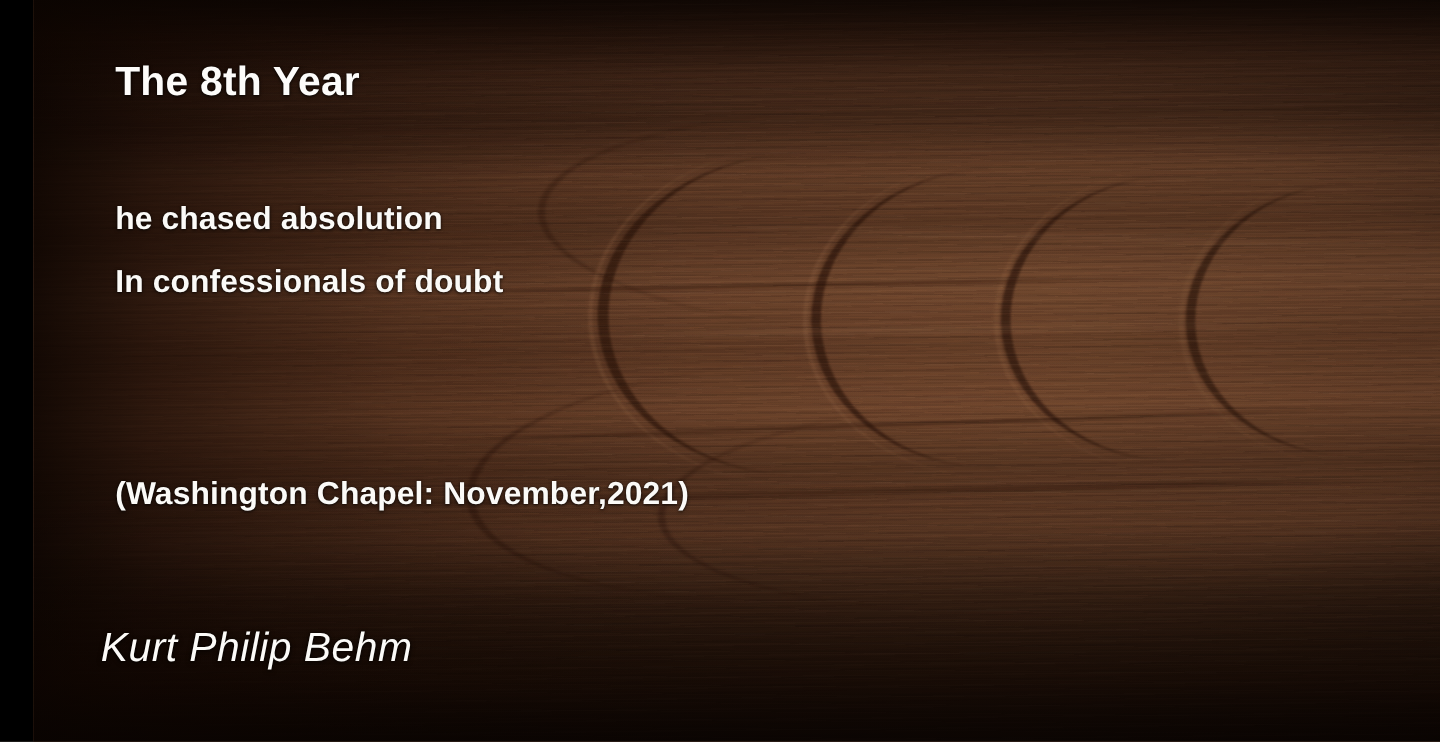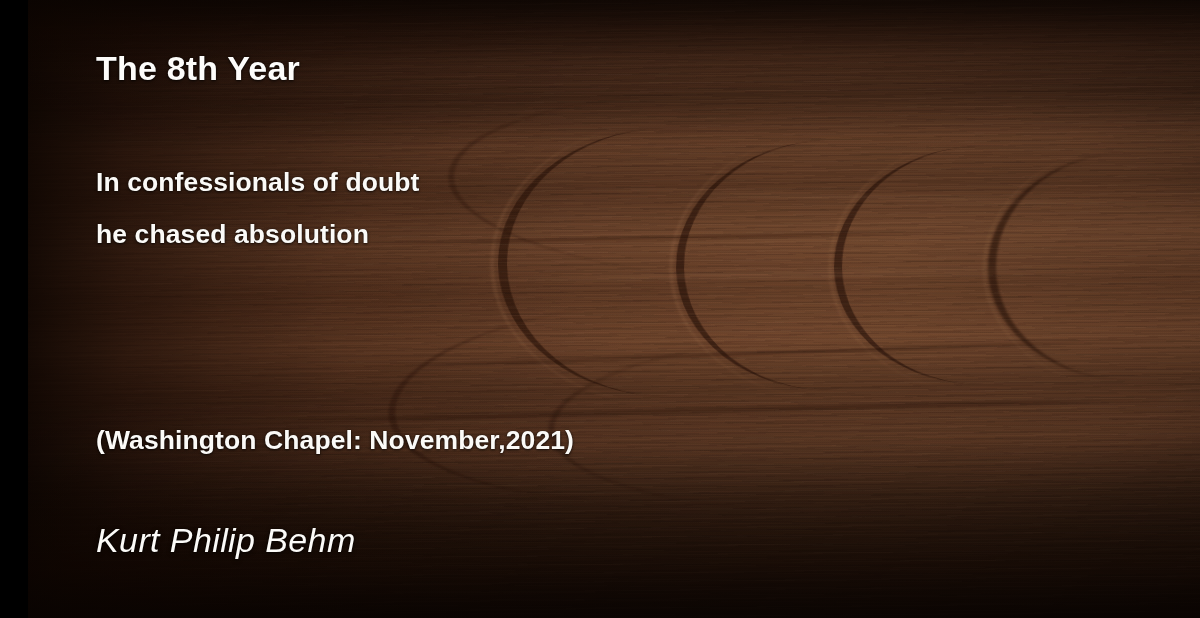--- a/index.html
+++ b/index.html
@@ -174,31 +174,31 @@
     font-weight: bold;
     color: #fbfaf7;
     letter-spacing: 0.1px;
     line-height: 52px;
     text-shadow: 0 1px 3px rgba(0,0,0,0.74), 0 0 1px rgba(0,0,0,0.55);
   }
   .poem-line { white-space: nowrap; }
   .poem-place {
     position: absolute;
     left: 68px;
-    top: 425px;
+    top: 396px;
     font-size: 26.5px;
     font-weight: bold;
     color: #fbfaf7;
     letter-spacing: 0.1px;
     white-space: nowrap;
     text-shadow: 0 1px 3px rgba(0,0,0,0.74), 0 0 1px rgba(0,0,0,0.55);
   }
   .poem-author {
     position: absolute;
-    left: 68px;
+    left: 56px;
     top: 521px;
     font-size: 34px;
     font-style: italic;
     font-weight: normal;
     color: #fcfbf8;
     letter-spacing: 0.4px;
     white-space: nowrap;
     text-shadow: 0 1px 4px rgba(0,0,0,0.80), 0 0 1px rgba(0,0,0,0.6);
   }
 </style>
@@ -273,22 +273,22 @@
   <div class="wood-layer tint-warm"></div>
   <div class="wood-layer vignette-corners"></div>
   <div class="wood-layer vignette-left"></div>
   <div class="wood-layer vignette-topbottom"></div>
 
   <div class="text-layer">
 
     <div class="poem-title">The 8th Year</div>
 
     <div class="poem-body">
+      <div class="poem-line">he chased absolution</div>
       <div class="poem-line">In confessionals of doubt</div>
-      <div class="poem-line">he chased absolution</div>
     </div>
 
     <div class="poem-place">(Washington Chapel: November,2021)</div>
 
     <div class="poem-author">Kurt Philip Behm</div>
 
   </div>
 </div>
 
 </body></html>

